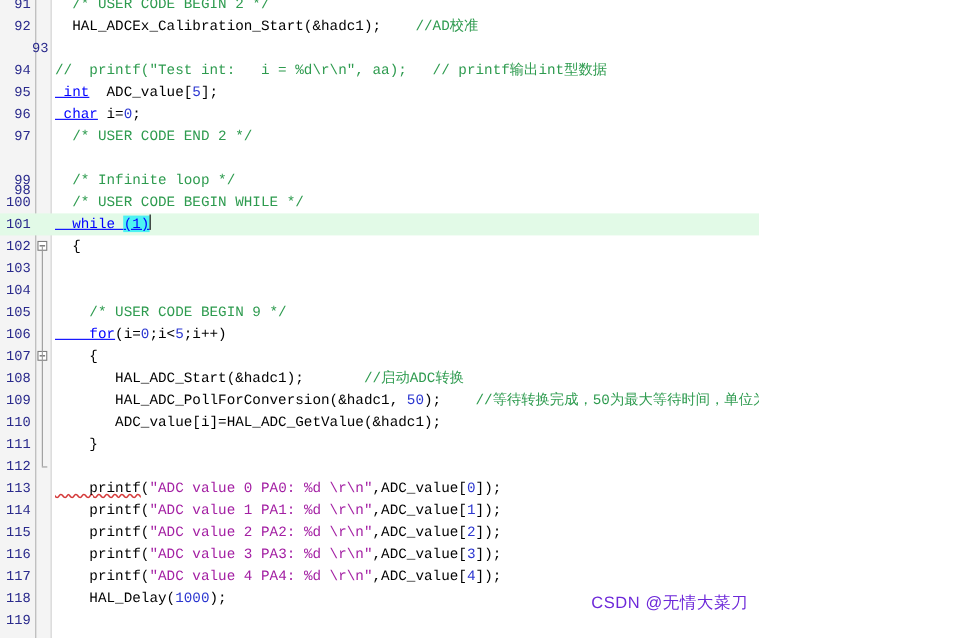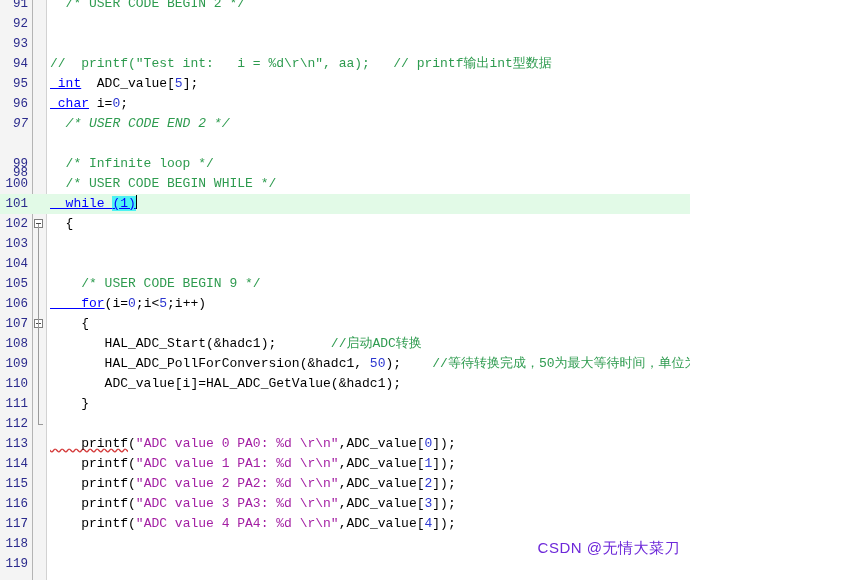--- a/index.html
+++ b/index.html
@@ -169,47 +169,47 @@
 <div id="editor">
 
   <div class="gutter-bg"></div>
   <div class="gutter-sep"></div>
   <div class="gutter-sep2"></div>
 
   <div class="top-sliver">/* USER CODE BEGIN 1 */</div>
 
   <div class="rows" id="rows">
       <div class="row" style="top: -6px; position: absolute; left: 0px; right: 0px;"><span class="lineno-cell">91</span><span class="code-cell"><span class="c-comment">  /* USER CODE BEGIN 2 */</span></span></div>
-      <div class="row" style="top: 14px; position: absolute; left: 0px; right: 0px;"><span class="lineno-cell">92</span></div>
-      <div class="row" style="top: 34px; position: absolute; left: 0px; right: 0px; padding-left: 32px;"><span class="lineno-cell">93</span><span class="code-cell"><span class="c-plain"></span></span></div>
+      <div class="row" style="top: 14px; position: absolute; left: 0px; right: 0px;"><span class="lineno-cell">92</span><span class="code-cell"><span class="c-plain">  HAL_ADCEx_Calibration_Start(&amp;hadc1);    </span><span class="c-comment">//AD校准</span></span></div>
+      <div class="row" style="top: 34px; position: absolute; left: 16px; right: 0px; padding-left: 32px;"><span class="lineno-cell">93</span><span class="code-cell"><span class="c-plain"></span></span></div>
       <div class="row" style="top: 54px; position: absolute; left: 0px; right: 0px;"><span class="lineno-cell">94</span><span class="code-cell"><span class="c-comment">//  printf("Test int:   i = %d\r\n", aa);   // printf输出int型数据</span></span></div>
       <div class="row" style="top: 74px; position: absolute; left: 0px; right: 0px;"><span class="lineno-cell">95</span><span class="code-cell"><span class="c-keyword"> int</span><span class="c-plain">  ADC_value[</span><span class="c-number">5</span><span class="c-plain">];</span></span></div>
       <div class="row" style="top: 94px; position: absolute; left: 0px; right: 0px;"><span class="lineno-cell">96</span><span class="code-cell"><span class="c-keyword"> char</span><span class="c-plain"> i=</span><span class="c-number">0</span><span class="c-plain">;</span></span></div>
-      <div class="row" style="top: 114px; position: absolute; left: 0px; right: 0px; font-style: italic;"><span class="lineno-cell">97</span><span class="code-cell"><span class="c-comment">  /* USER CODE END 2 */</span></span></div>
+      <div class="row" style="top: 114px; position: absolute; left: 0px; right: 0px;"><span class="lineno-cell">97</span><span class="code-cell"><span class="c-comment">  /* USER CODE END 2 */</span></span></div>
       <div class="row" style="top: 134px; position: absolute; left: 0px; right: 0px; margin-top: 29px;"><span class="lineno-cell">98</span><span class="code-cell"><span class="c-plain"></span></span></div>
       <div class="row" style="top: 154px; position: absolute; left: 0px; right: 0px;"><span class="lineno-cell">99</span><span class="code-cell"><span class="c-comment">  /* Infinite loop */</span></span></div>
       <div class="row" style="top: 174px; position: absolute; left: 0px; right: 0px;"><span class="lineno-cell">100</span><span class="code-cell"><span class="c-comment">  /* USER CODE BEGIN WHILE */</span></span></div>
       <div class="row current" style="top: 194px; position: absolute; left: 0px; right: 0px;"><span class="lineno-cell">101</span><span class="code-cell"><span class="c-keyword">  while </span><span class="c-keyword sel-bracket">(1)</span><span class="caret"></span></span></div>
       <div class="row" style="top: 214px; position: absolute; left: 0px; right: 0px;"><span class="lineno-cell">102</span><span class="code-cell"><span class="c-plain">  {</span></span></div>
       <div class="row" style="top: 234px; position: absolute; left: 0px; right: 0px;"><span class="lineno-cell">103</span></div>
       <div class="row" style="top: 254px; position: absolute; left: 0px; right: 0px;"><span class="lineno-cell">104</span><span class="code-cell"><span class="c-plain"></span></span></div>
       <div class="row" style="top: 274px; position: absolute; left: 0px; right: 0px;"><span class="lineno-cell">105</span><span class="code-cell"><span class="c-comment">    /* USER CODE BEGIN 9 */</span></span></div>
       <div class="row" style="top: 294px; position: absolute; left: 0px; right: 0px;"><span class="lineno-cell">106</span><span class="code-cell"><span class="c-keyword">    for</span><span class="c-plain">(i=</span><span class="c-number">0</span><span class="c-plain">;i&lt;</span><span class="c-number">5</span><span class="c-plain">;i++)</span></span></div>
       <div class="row" style="top: 314px; position: absolute; left: 0px; right: 0px;"><span class="lineno-cell">107</span><span class="code-cell"><span class="c-plain">    {</span></span></div>
       <div class="row" style="top: 334px; position: absolute; left: 0px; right: 0px;"><span class="lineno-cell">108</span><span class="code-cell"><span class="c-plain">       HAL_ADC_Start(&amp;hadc1);       </span><span class="c-comment">//启动ADC转换</span></span></div>
       <div class="row" style="top: 354px; position: absolute; left: 0px; right: 0px;"><span class="lineno-cell">109</span><span class="code-cell"><span class="c-plain">       HAL_ADC_PollForConversion(&amp;hadc1, </span><span class="c-number">50</span><span class="c-plain">);    </span><span class="c-comment">//等待转换完成，50为最大等待时间，单位为ms</span></span></div>
       <div class="row" style="top: 374px; position: absolute; left: 0px; right: 0px;"><span class="lineno-cell">110</span><span class="code-cell"><span class="c-plain">       ADC_value[i]=HAL_ADC_GetValue(&amp;hadc1);</span></span></div>
       <div class="row" style="top: 394px; position: absolute; left: 0px; right: 0px;"><span class="lineno-cell">111</span><span class="code-cell"><span class="c-plain">    }</span></span></div>
       <div class="row" style="top: 414px; position: absolute; left: 0px; right: 0px;"><span class="lineno-cell">112</span><span class="code-cell"><span class="c-plain"></span></span></div>
       <div class="row" style="top: 434px; position: absolute; left: 0px; right: 0px;"><span class="lineno-cell">113</span><span class="code-cell"><span class="c-plain squiggle">    printf</span><span class="c-plain">(</span><span class="c-string">"ADC value 0 PA0: %d \r\n"</span><span class="c-plain">,ADC_value[</span><span class="c-number">0</span><span class="c-plain">]);</span></span></div>
       <div class="row" style="top: 454px; position: absolute; left: 0px; right: 0px;"><span class="lineno-cell">114</span><span class="code-cell"><span class="c-plain">    printf(</span><span class="c-string">"ADC value 1 PA1: %d \r\n"</span><span class="c-plain">,ADC_value[</span><span class="c-number">1</span><span class="c-plain">]);</span></span></div>
       <div class="row" style="top: 474px; position: absolute; left: 0px; right: 0px;"><span class="lineno-cell">115</span><span class="code-cell"><span class="c-plain">    printf(</span><span class="c-string">"ADC value 2 PA2: %d \r\n"</span><span class="c-plain">,ADC_value[</span><span class="c-number">2</span><span class="c-plain">]);</span></span></div>
       <div class="row" style="top: 494px; position: absolute; left: 0px; right: 0px;"><span class="lineno-cell">116</span><span class="code-cell"><span class="c-plain">    printf(</span><span class="c-string">"ADC value 3 PA3: %d \r\n"</span><span class="c-plain">,ADC_value[</span><span class="c-number">3</span><span class="c-plain">]);</span></span></div>
       <div class="row" style="top: 514px; position: absolute; left: 0px; right: 0px;"><span class="lineno-cell">117</span><span class="code-cell"><span class="c-plain">    printf(</span><span class="c-string">"ADC value 4 PA4: %d \r\n"</span><span class="c-plain">,ADC_value[</span><span class="c-number">4</span><span class="c-plain">]);</span></span></div>
-      <div class="row" style="top: 534px; position: absolute; left: 0px; right: 0px;"><span class="lineno-cell">118</span></div>
+      <div class="row" style="top: 534px; position: absolute; left: 0px; right: 0px;"><span class="lineno-cell">118</span><span class="code-cell"><span class="c-plain">    HAL_Delay(</span><span class="c-number">1000</span><span class="c-plain">);</span></span></div>
       <div class="row" style="top: 554px; position: absolute; left: 0px; right: 0px;"><span class="lineno-cell">119</span></div>
     </div>
 
   <div id="fold-layer">
       <div class="fold-box" style="left: 34px; top: 219px;"></div>
       <div class="fold-box" style="left: 34px; top: 319px;"></div>
       <div class="fold-tick" style="left: 38px; top: 424px;"></div>
       <div class="fold-rail" style="top: 224px; height: 200px;"></div>
     </div>
 

